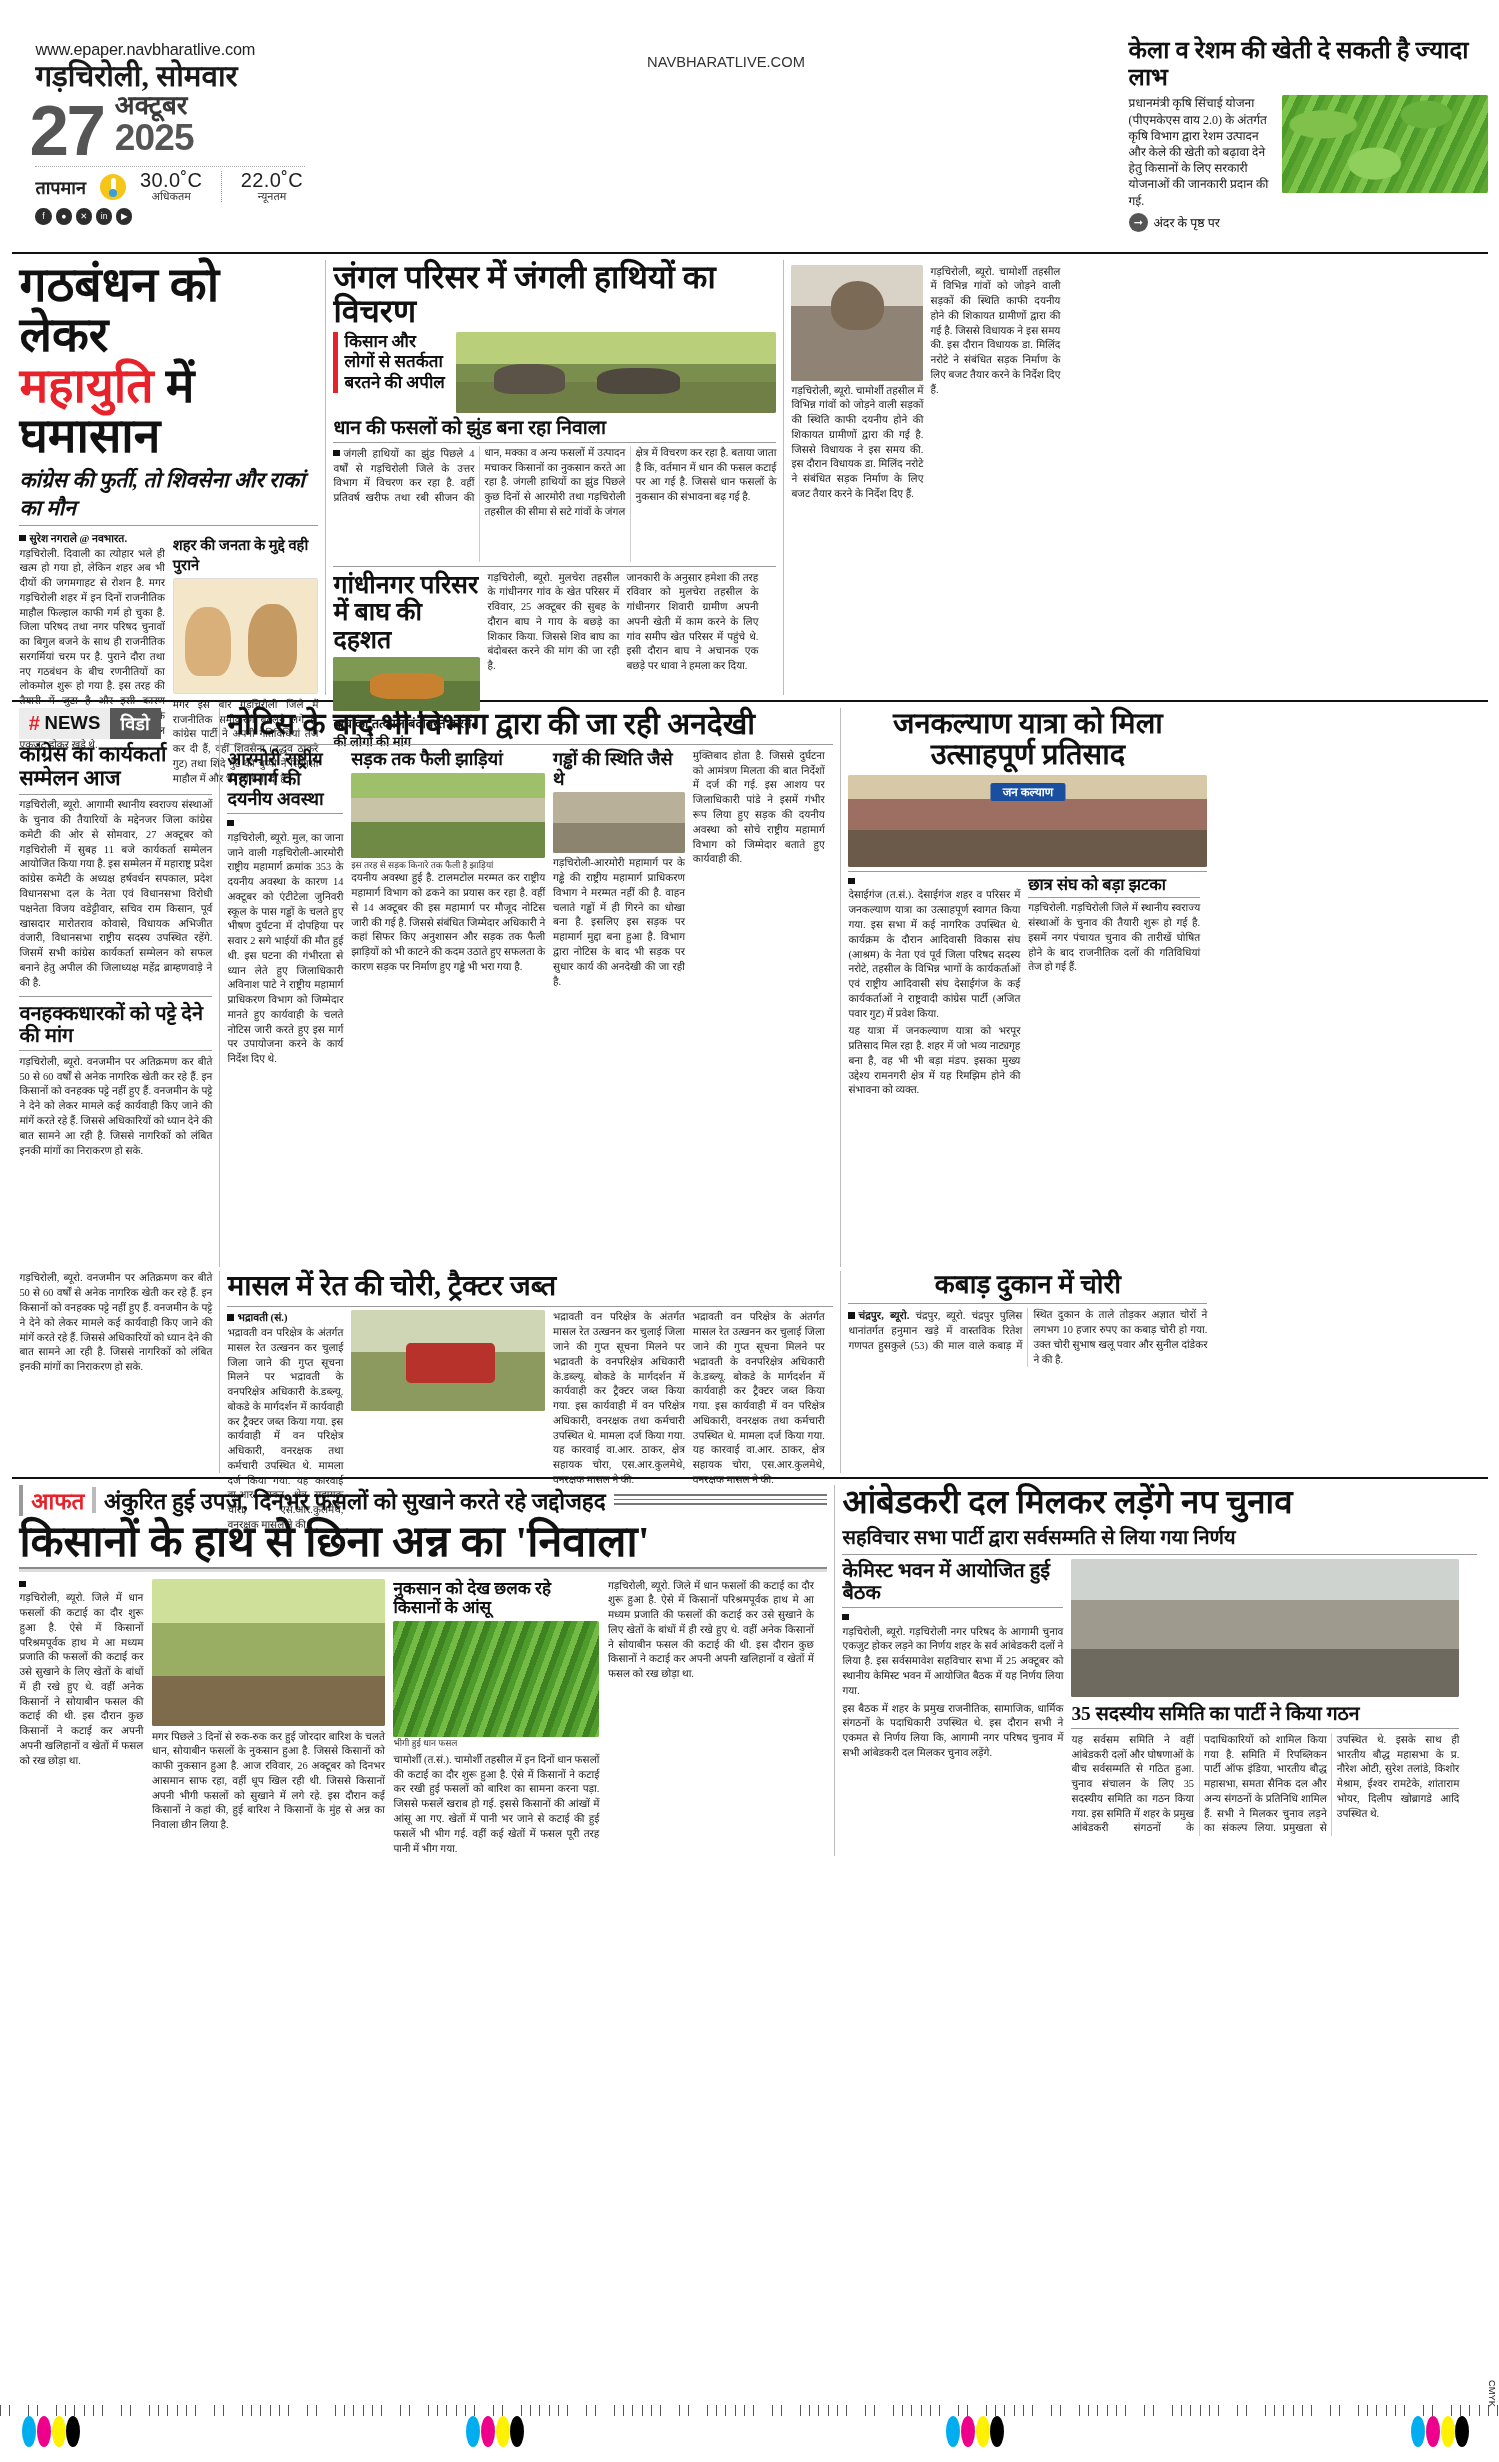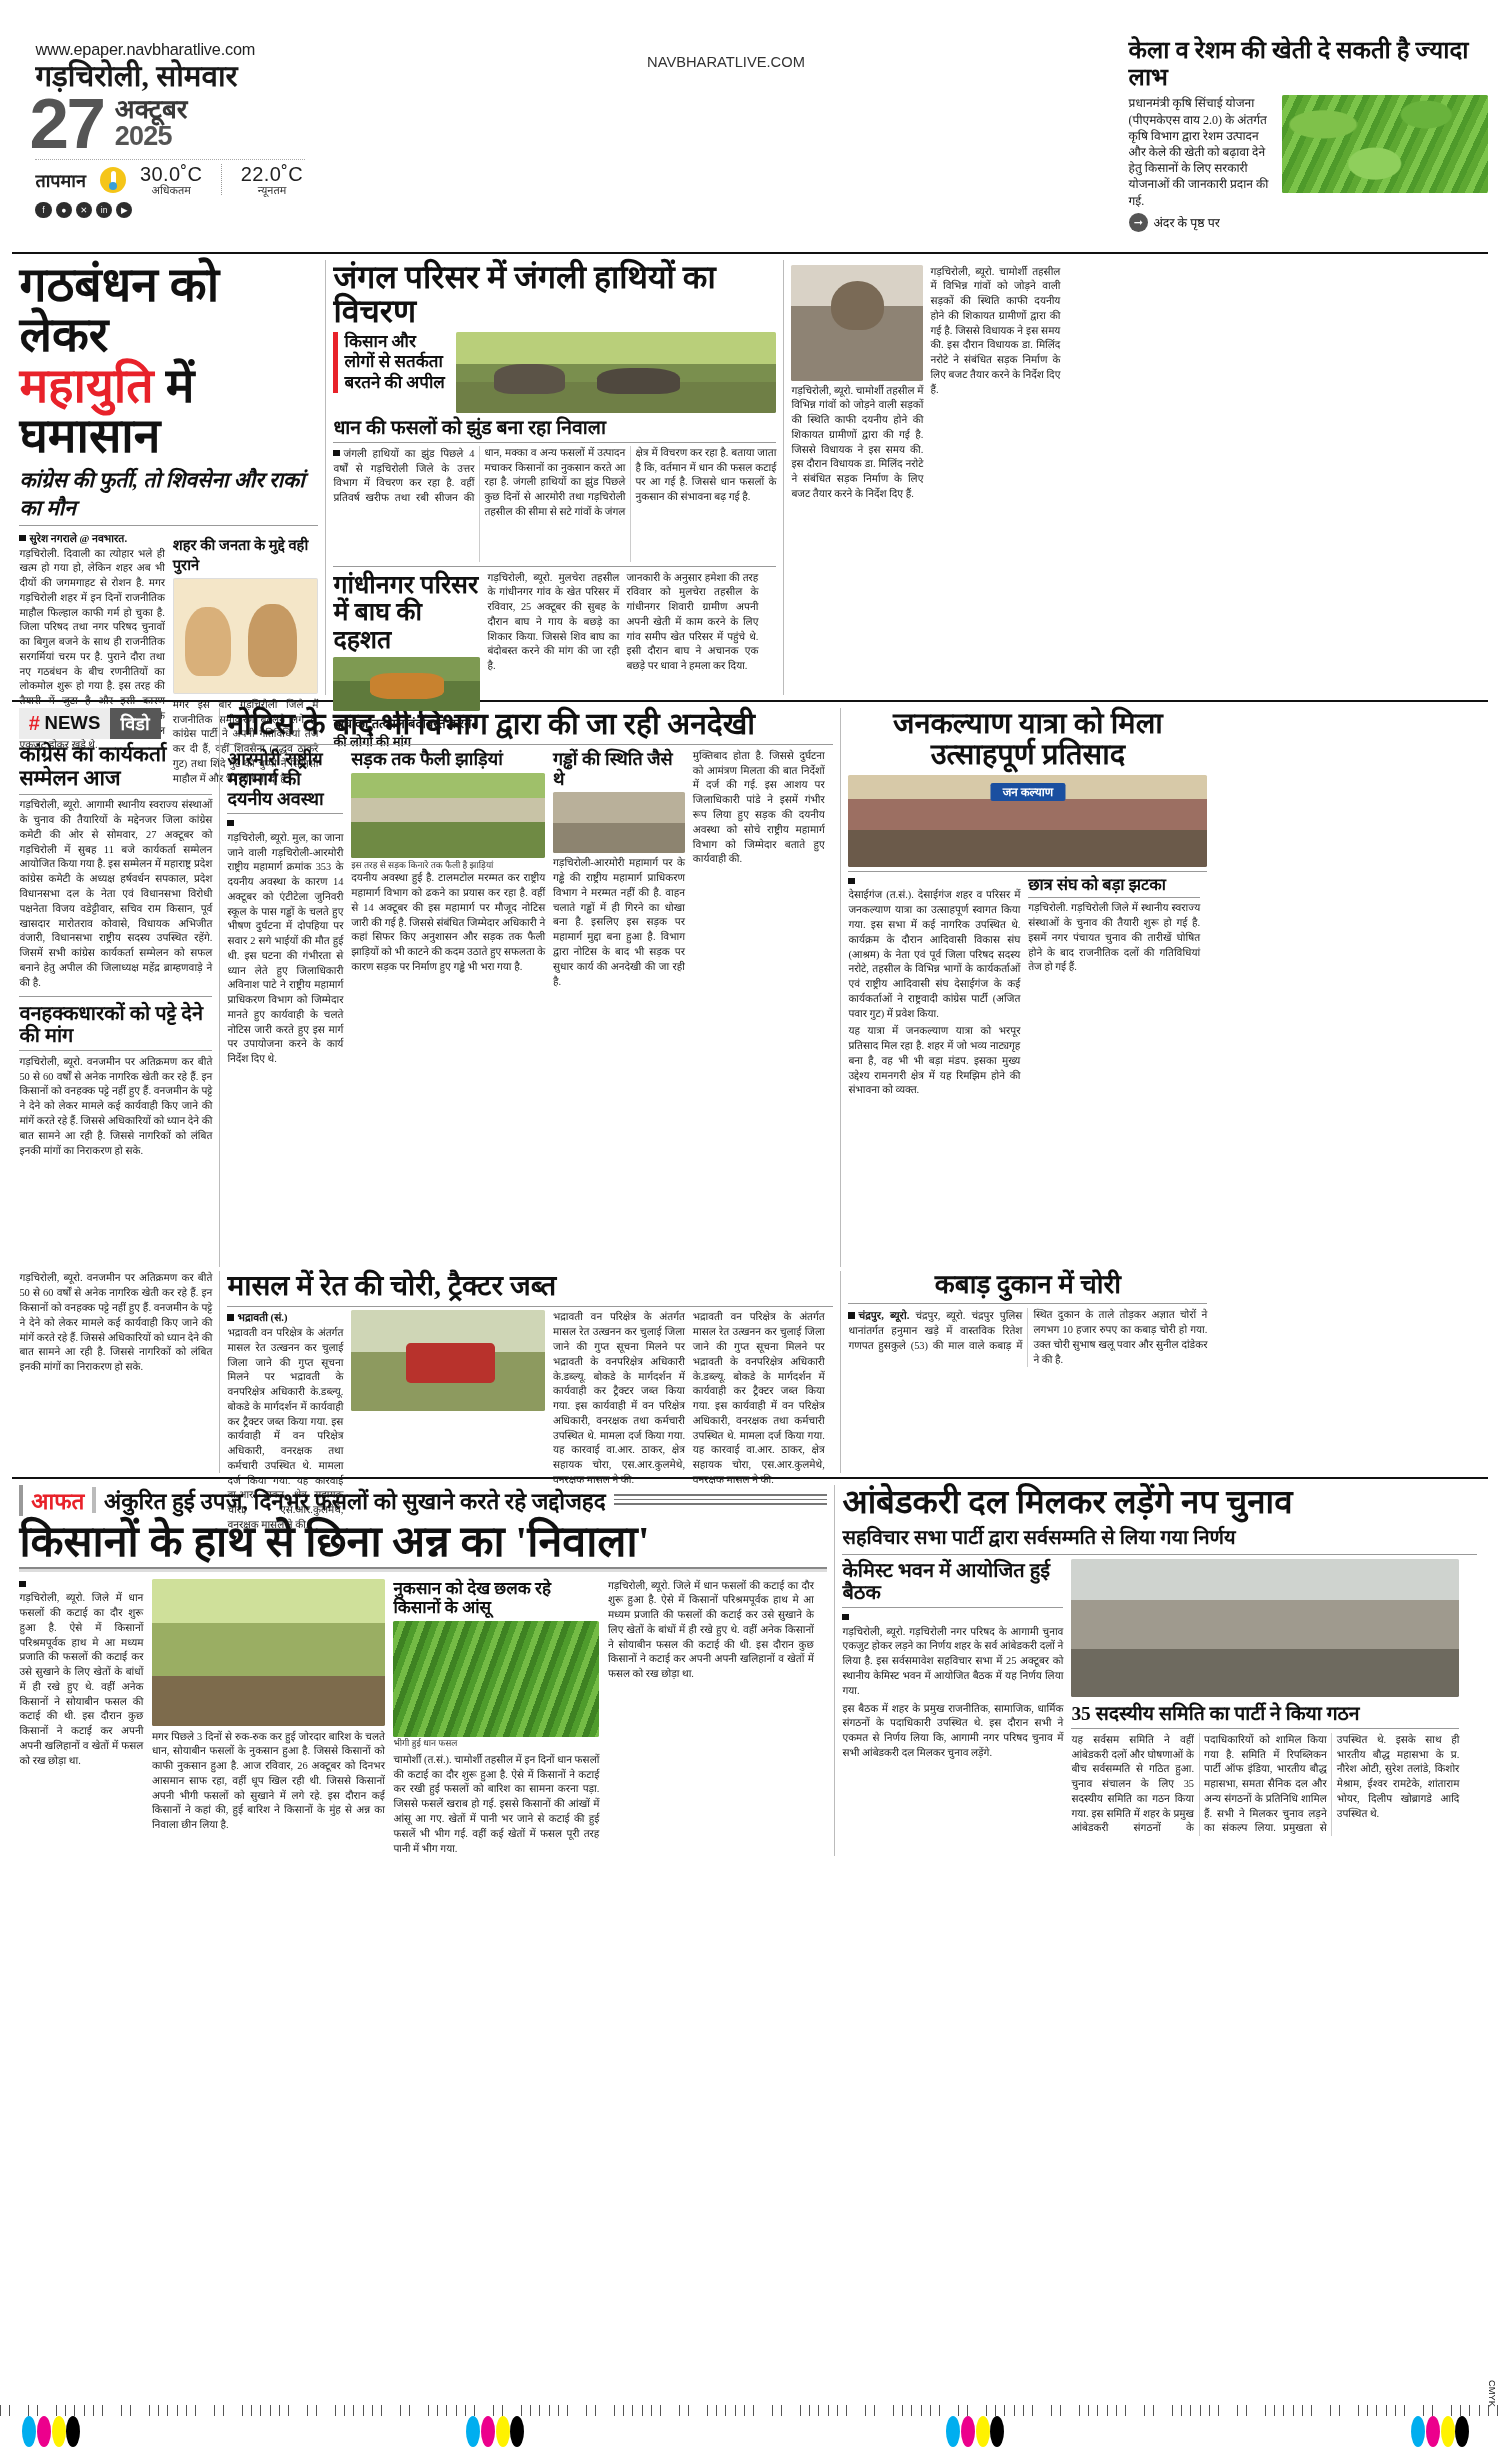--- a/index.html
+++ b/index.html
@@ -15,21 +15,21 @@
 
   
   .masthead { display: flex; align-items: flex-start; height: 233px; }
   .mh-left { width: 311px; padding-top: 26px; }
   .url { font-family: "Liberation Sans", sans-serif; font-size: 16.3px; color: #222; letter-spacing: -0.2px; padding-left: 23px;}
   .city-day { font-size: 29.5px; font-weight: 700; color: #1a1a1a; padding-left: 23px; margin-top: 1.6px; line-height: 1.05;}
   .date-row { display: flex; align-items: flex-end; padding-left: 17px; margin-top: 1.6px;}
   .big-date { font-family: "Liberation Sans", sans-serif; font-size: 71px; font-weight: 700; color: #555; line-height: 0.86; letter-spacing: -2.3px;}
   .date-rt { padding-left: 11px; padding-bottom: 4.7px; }
   .month { font-size: 26px; font-weight: 700; color: #3a3a3a; line-height: 1; }
-  .year { font-family: "Liberation Sans", sans-serif; font-size: 27px; font-weight: 700; color: #555; line-height: 1; letter-spacing: -0.8px;}
+  .year { font-family: "Liberation Sans", sans-serif; font-size: 37px; font-weight: 700; color: #555; line-height: 1; letter-spacing: -0.8px;}
   .dotted { border-top: 1.6px dotted #aaa; margin: 4.7px 18.6px 0 23px; }
   .temp-row { display: flex; align-items: center; padding-left: 23px; margin-top: 3.9px; gap: 14px;}
   .temp-label { font-size: 18px; font-weight: 700; color: #222;}
   .thermo { width: 26px; height: 26px; border-radius: 50%; background: #f5c518; display: inline-block; position: relative;}
   .thermo::after { content:""; position:absolute; left: 11px; top: 3.9px; width: 4.7px; height: 18px; border-radius: 3.1px; background: #fff; }
   .thermo::before { content:""; position:absolute; left: 9.3px; top: 15.5px; width: 7.8px; height: 7.8px; border-radius: 50%; background: #3a9fd8; z-index:2;}
   .tblock { text-align: center; line-height: 1; }
   .tval { font-family: "Liberation Sans", sans-serif; font-size: 20px; color: #222; letter-spacing: 0.4px;}
   .tsub { font-size: 11px; color: #333; }
   .tdiv { width: 0; border-left: 1.6px dotted #999; height: 31px; margin: 0 4.7px;}

